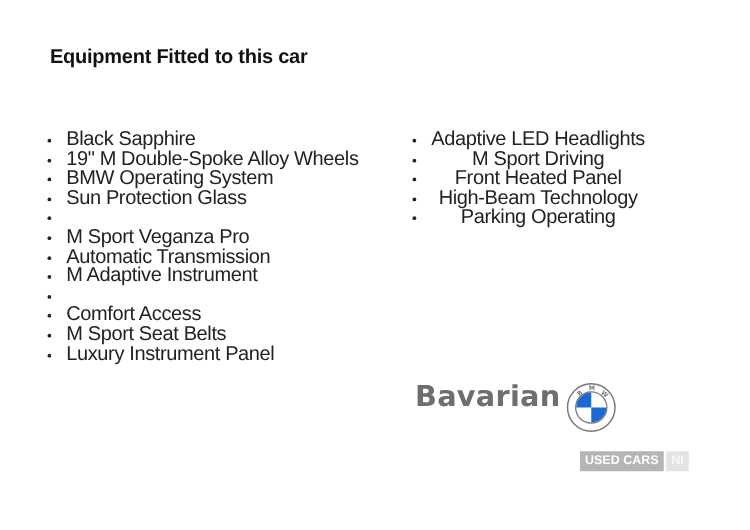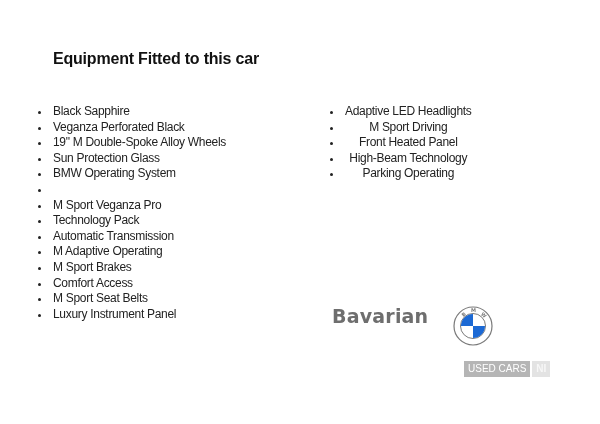--- a/index.html
+++ b/index.html
@@ -16,33 +16,33 @@
       color: #1a1a1a;
     }
     .title {
       position: absolute;
       left: 40px;
       top: 37px;
       font-size: 16px;
       font-weight: bold;
       letter-spacing: -0.2px;
       color: #111111;
-      margin: 13px;
+      margin: 0;
     }
     .list {
       position: absolute;
       list-style: none;
       margin: 0;
       padding: 0;
     }
     .list li {
       position: relative;
       height: 15.6px;
       line-height: 15.6px;
-      font-size: 12px;
+      font-size: 16px;
       letter-spacing: -0.3px;
       color: #222222;
       padding-left: 20px;
       white-space: nowrap;
     }
     .list li .bullet {
       position: absolute;
       left: 5px;
       top: 7px;
       width: 3px;
@@ -62,42 +62,42 @@
     .brand {
       position: absolute;
       left: 332px;
       top: 305px;
       display: flex;
       align-items: center;
     }
     .brand-name {
       font-family: "DejaVu Sans", sans-serif;
       font-weight: bold;
-      font-size: 19px;
+      font-size: 23px;
       color: #6e6e6e;
       letter-spacing: 0.2px;
     }
     .bmw-logo {
       position: absolute;
       left: 453px;
       top: 306px;
       width: 40px;
       height: 40px;
     }
     .badge {
       position: absolute;
       left: 464px;
       top: 361px;
       height: 16px;
       display: flex;
     }
     .badge-main {
       background: #b5b5b5;
       color: #ffffff;
-      font-weight: normal;
+      font-weight: bold;
       font-size: 10px;
       line-height: 16px;
       padding: 0 4px;
       letter-spacing: 0;
     }
     .badge-sub {
       margin-left: 2px;
       background: #e3e3e3;
       color: #f7f7f7;
       font-weight: bold;
@@ -106,30 +106,28 @@
       padding: 0 4px;
     }
   </style>
 </head>
 <body>
 
 <h1 class="title">Equipment Fitted to this car</h1>
 
 <ul class="list list-left">
   <li><span class="bullet"></span><span>Black Sapphire</span></li>
-  <li><span class="bullet"></span><span>Veganza Perforated Black</span></li>
   <li><span class="bullet"></span><span>19" M Double-Spoke Alloy Wheels</span></li>
+  <li><span class="bullet"></span><span>BMW Operating System</span></li>
   <li><span class="bullet"></span><span>Sun Protection Glass</span></li>
-  <li><span class="bullet"></span><span>BMW Operating System</span></li>
   <li><span class="bullet"></span></li>
   <li><span class="bullet"></span><span>M Sport Veganza Pro</span></li>
-  <li><span class="bullet"></span><span>Technology Pack</span></li>
   <li><span class="bullet"></span><span>Automatic Transmission</span></li>
-  <li><span class="bullet"></span><span>M Adaptive Operating</span></li>
-  <li><span class="bullet"></span><span>M Sport Brakes</span></li>
+  <li><span class="bullet"></span><span>M Adaptive Instrument</span></li>
+  <li><span class="bullet"></span></li>
   <li><span class="bullet"></span><span>Comfort Access</span></li>
   <li><span class="bullet"></span><span>M Sport Seat Belts</span></li>
   <li><span class="bullet"></span><span>Luxury Instrument Panel</span></li>
 </ul>
 
 <ul class="list list-right">
   <li><span class="bullet"></span><span>Adaptive LED Headlights</span></li>
   <li><span class="bullet"></span><span>M Sport Driving</span></li>
   <li><span class="bullet"></span><span>Front Heated Panel</span></li>
   <li><span class="bullet"></span><span>High-Beam Technology</span></li>

